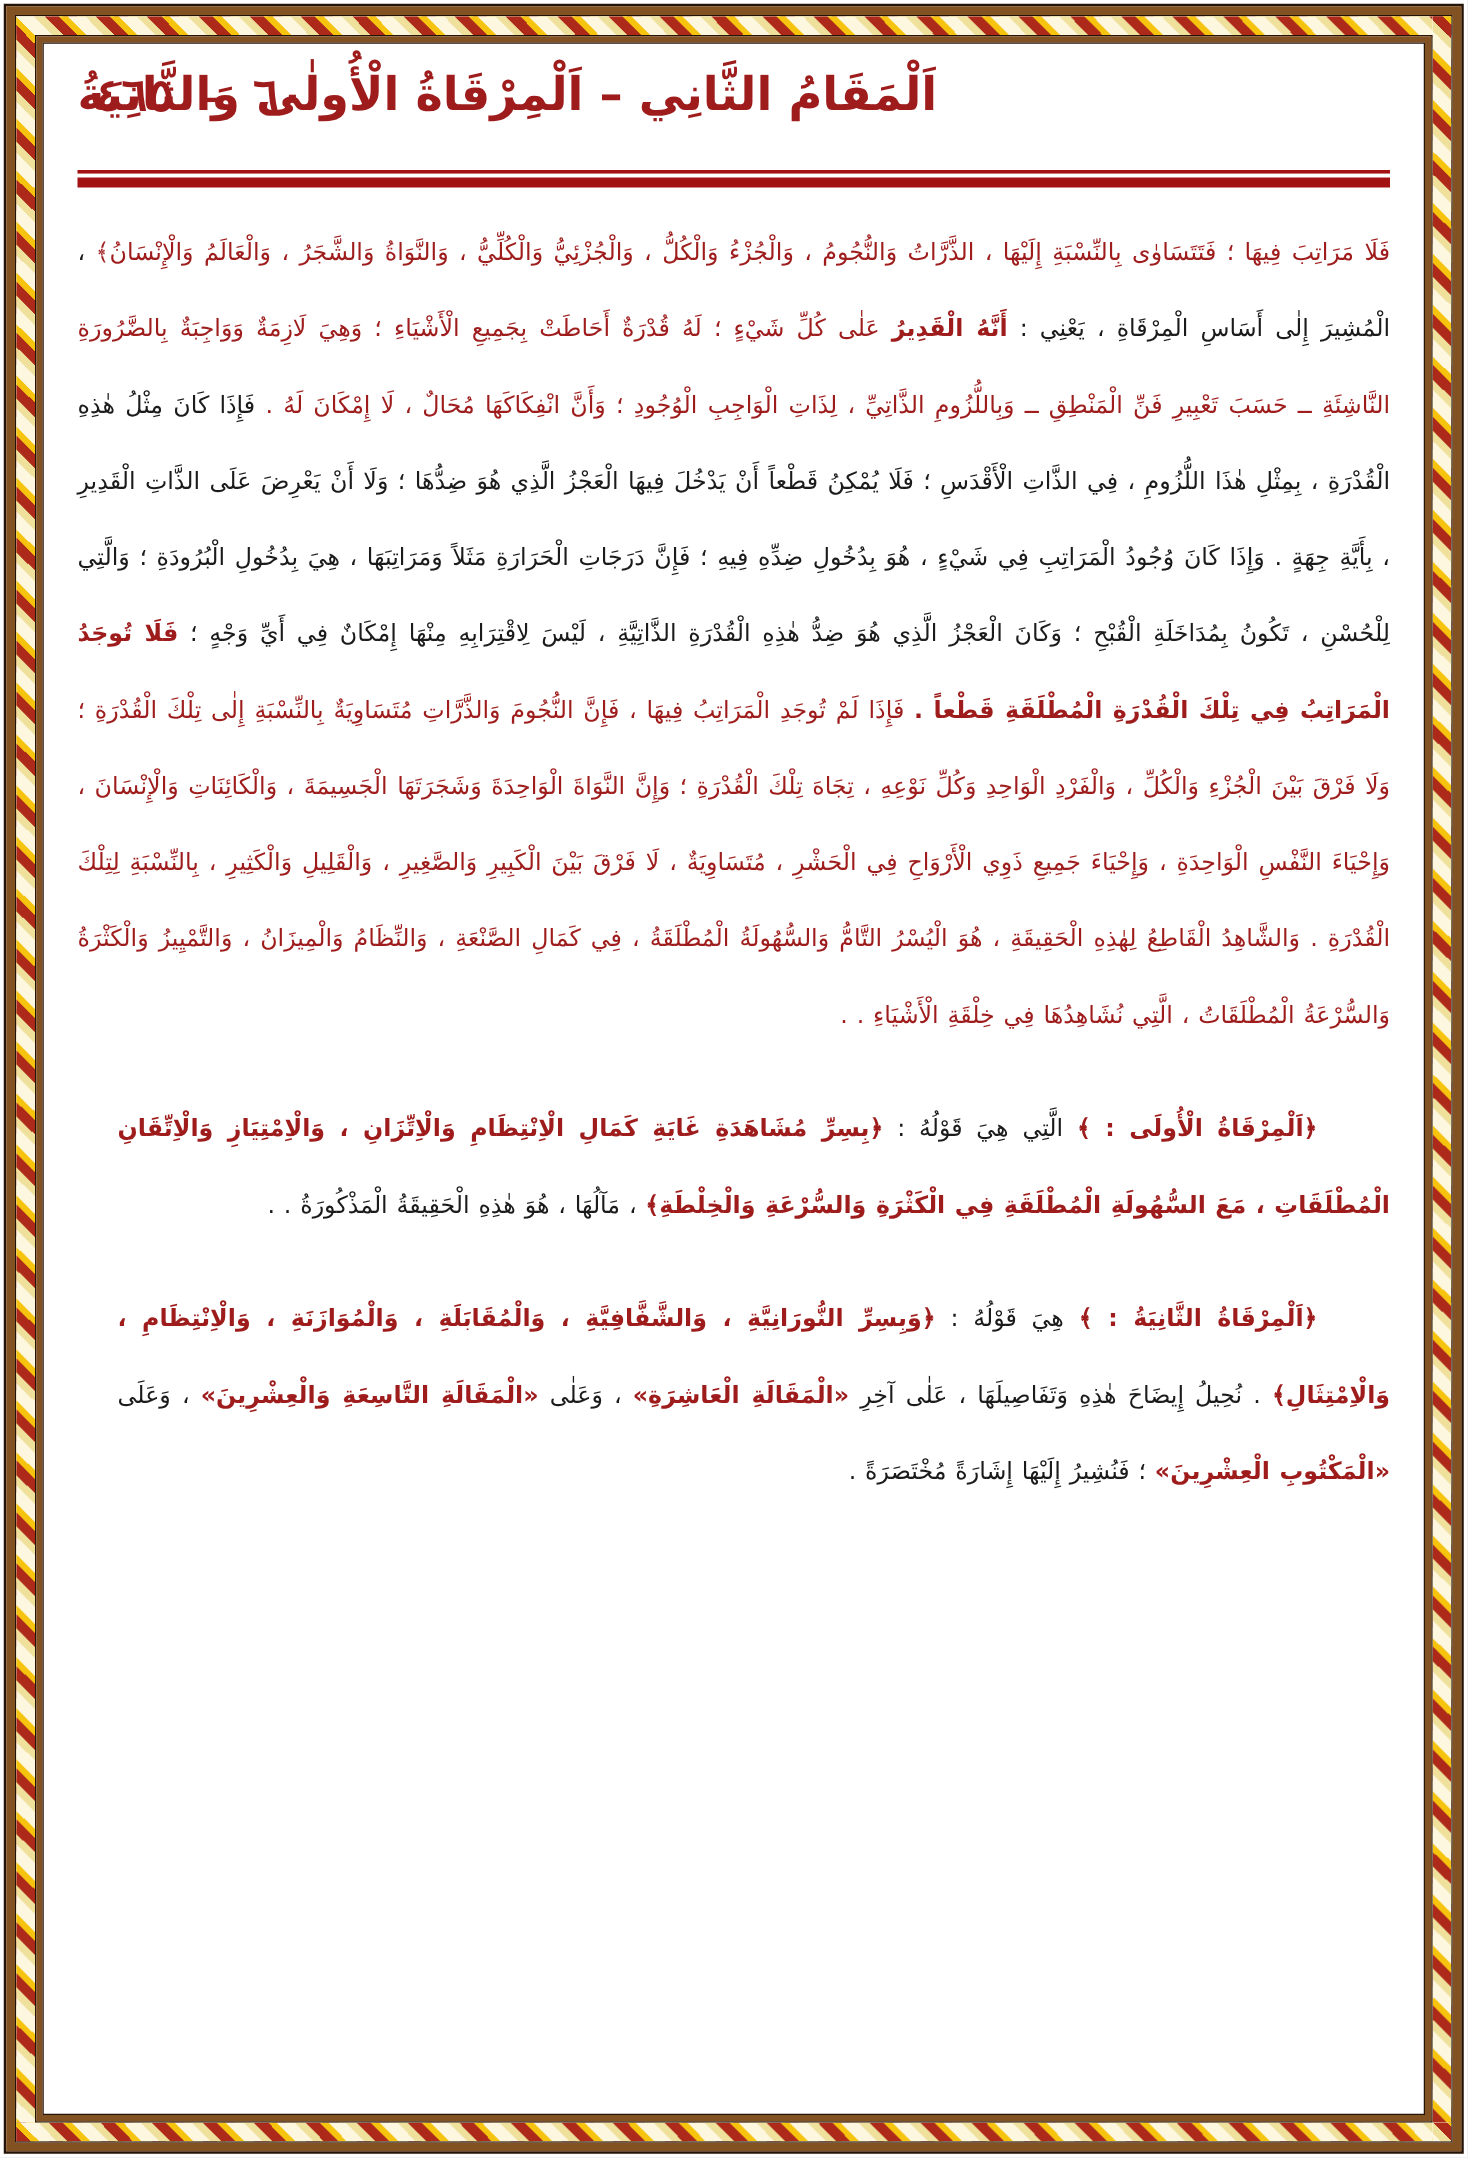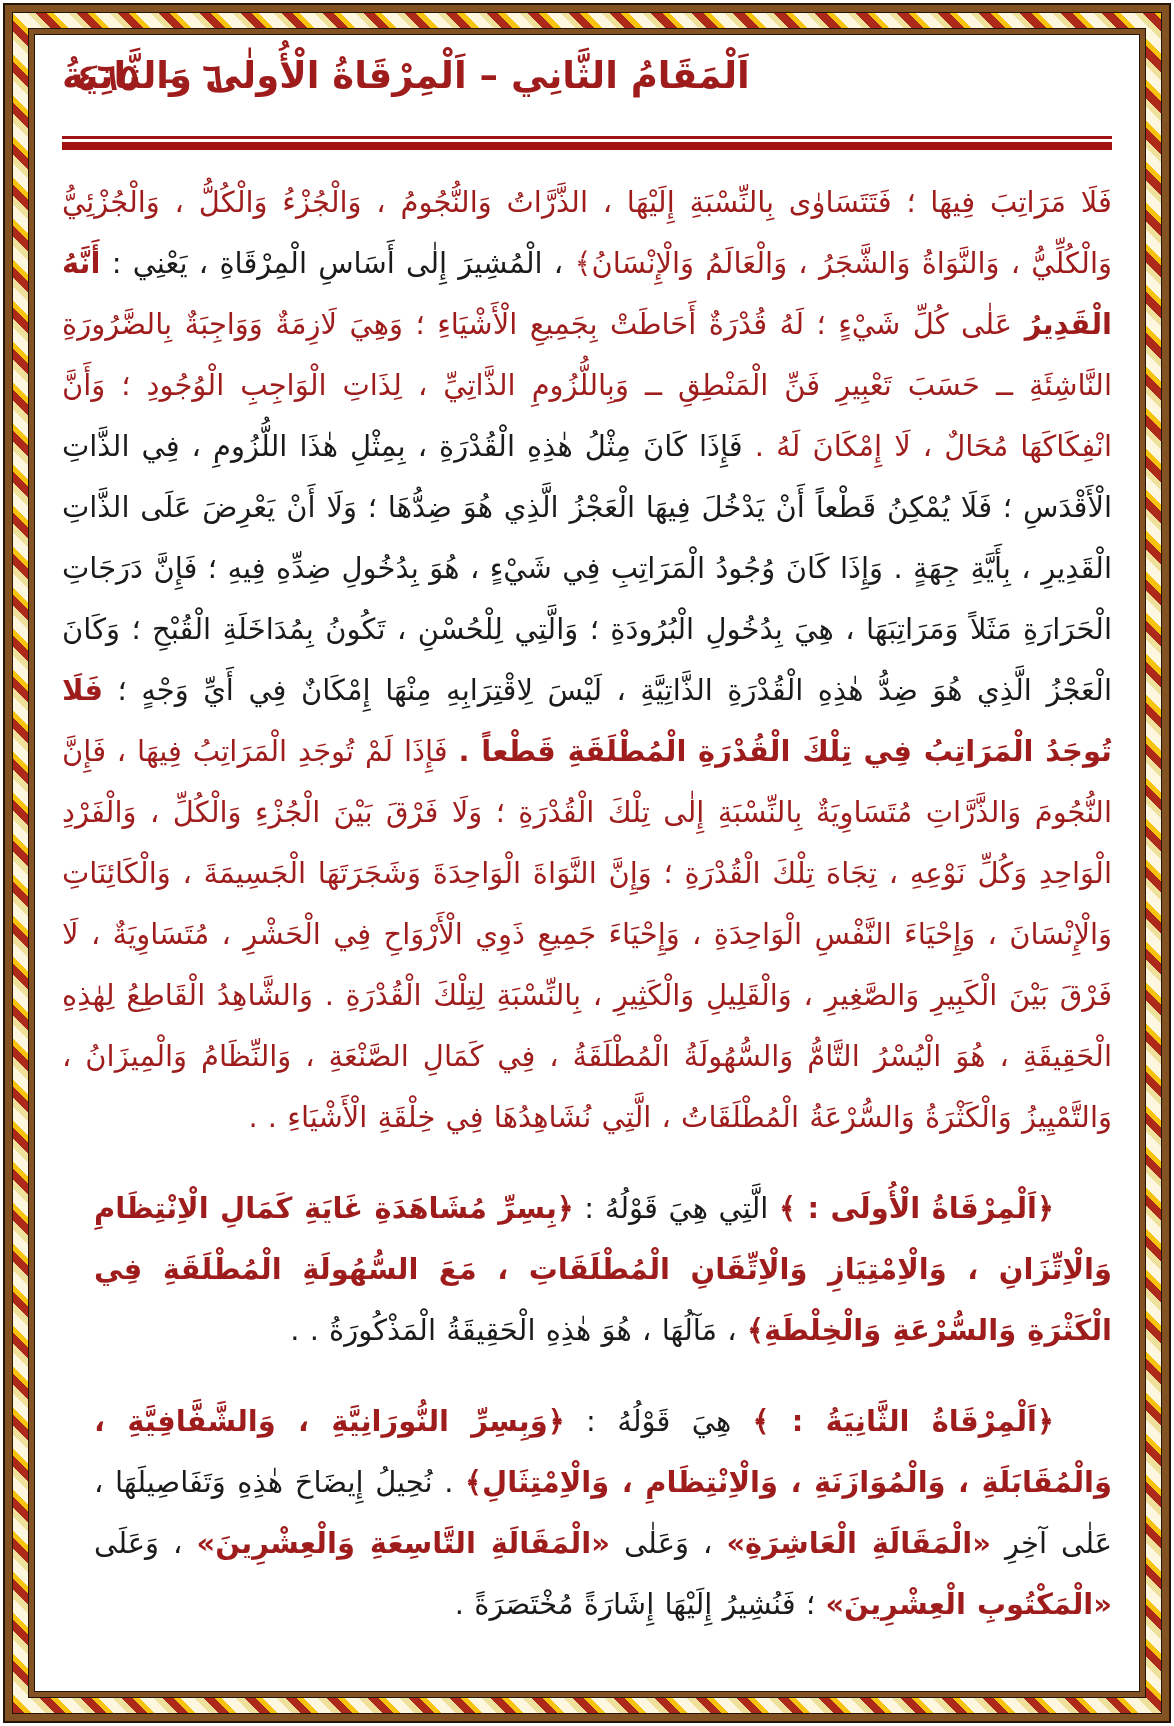--- a/index.html
+++ b/index.html
@@ -49,21 +49,21 @@
     direction:rtl;
     font-family:Liberation Mono, monospace;
   }
   .rule{margin-top:6px;}
   .rule-thin{height:3px;background:var(--rule-red);}
   .rule-gap{height:3px;background:#ffffff;}
   .rule-thick{height:8px;background:var(--rule-red);}
 
   .body-text{
     margin-top:22px;
-    font-size:29px;
+    font-size:19px;
     line-height:61px;
     text-align:justify;
     text-justify:inter-word;
     word-spacing:1px;
     color:var(--text-black);
   }
   .para{text-align:justify;}
   .para.indent{text-indent:58px;}
   .para + .para{margin-top:30px;margin-left:32px;}
   .seg.red{color:var(--text-red);}

